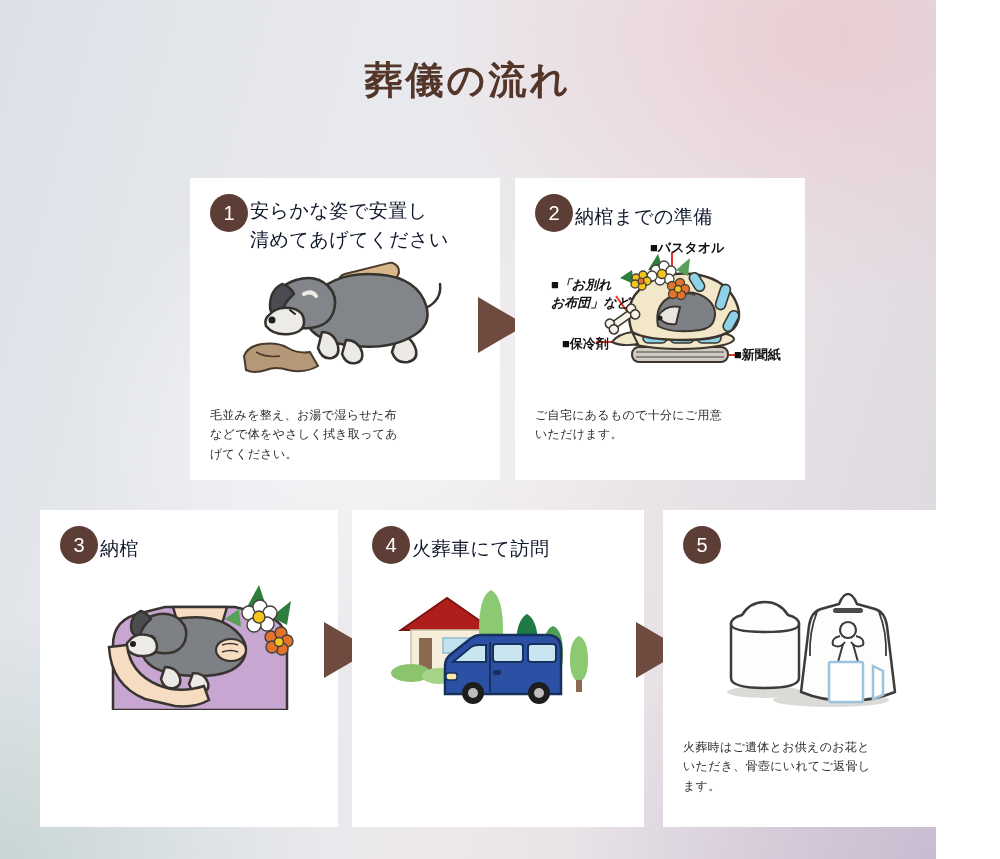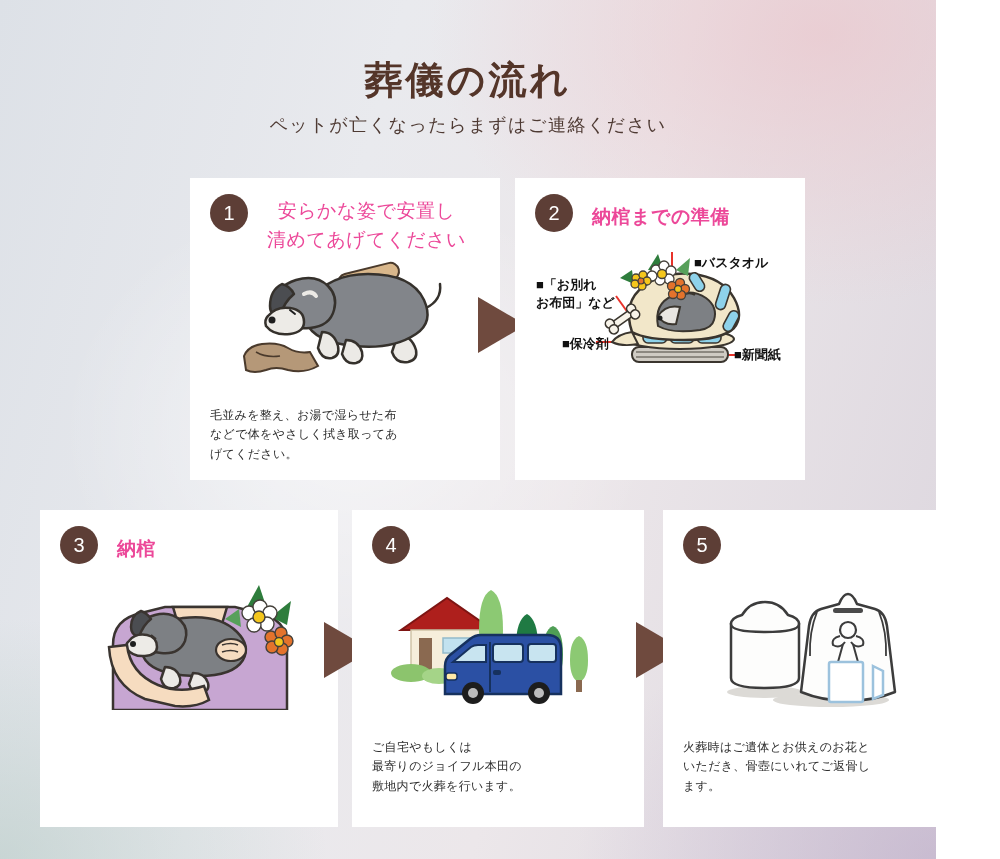--- a/index.html
+++ b/index.html
@@ -27,24 +27,24 @@
   .card2 { left:515px; top:178px; width:290px; height:302px; }
   .card3 { left:40px;  top:510px; width:298px; height:317px; }
   .card4 { left:352px; top:510px; width:292px; height:317px; }
   .card5 { left:663px; top:510px; width:294px; height:317px; }
   .step-circle {
     position:absolute; left:20px; top:16px; width:38px; height:38px; border-radius:50%;
     background:#5d3e36; color:#ffffff; font-size:20px;
     display:flex; align-items:center; justify-content:center;
   }
   .step-title {
-    position:absolute; left:77px; top:19px; font-size:19px; color:#ec4899;
-    line-height:1.5; letter-spacing:0.5px; white-space:pre-line;text-align:center;
-  }
-  .step-title.single { top:25px;font-weight:bold; }
+    position:absolute; left:60px; top:19px; font-size:19px; color:#0f172a;
+    line-height:1.5; letter-spacing:0.5px; white-space:pre-line;
+  }
+  .step-title.single { top:25px; }
   .step-desc {
     position:absolute; left:20px; right:16px; top:228px; font-size:12px; color:#2d2d2d;
     line-height:1.62; letter-spacing:0.3px; white-space:pre-line;
   }
   .arrow {
     position:absolute; width:0; height:0;
     border-top:28px solid transparent; border-bottom:28px solid transparent;
     border-left:48px solid #6f4a3e;
   }
   .arrow1 { left:478px; top:297px; }
@@ -54,32 +54,31 @@
   .illus1 { left:40px; top:70px;  width:230px; height:140px; }
   .illus2 { left:15px; top:58px;  width:260px; height:150px; }
   .illus3 { left:55px; top:45px;  width:210px; height:155px; }
   .illus4 { left:35px; top:70px;  width:230px; height:128px; }
   .illus5 { left:50px; top:60px;  width:195px; height:142px; }
   .illus svg { width:100%; height:100%; display:block; }
   .part-label {
     position:absolute; font-size:13px; font-weight:bold; color:#111;
     line-height:1.35; white-space:pre-line; letter-spacing:0;
   }
-  .lbl-towel     { left:120px; top:18px;margin-left:44px; }
-  .lbl-futon     { left:6px;  top:40px; }
+  .lbl-towel     { left:120px; top:3px; }
+  .lbl-futon     { left:21px;  top:40px;font-style:italic; }
   .lbl-icepack   { left:32px;  top:99px; }
   .lbl-newspaper { left:204px; top:111px;font-family:Liberation Mono, monospace; }
 </style>
 </head>
 <body>
 
 <div class="canvas">
 
   <div class="page-title">葬儀の流れ</div>
-  <div class="page-subtitle">ペットが亡くなったらまずはご連絡ください</div>
 
   <div class="card card1">
     <div class="step-circle">1</div>
     <div class="step-title">安らかな姿で安置し
 清めてあげてください</div>
     <div class="illus illus1">
       <svg viewBox="0 0 230 140">
         <g transform="rotate(-14 140 30)">
           <rect x="108" y="20" width="62" height="17" rx="8.5" fill="#d9b78b" stroke="#4a3a2c" stroke-width="2"></rect>
           <g stroke="#2a2621" stroke-width="2.2" stroke-linecap="round">
@@ -184,20 +183,22 @@
           </g>
           <circle cx="111" cy="45" r="3" fill="#e4732c" stroke="#44403a" stroke-width="1.2"></circle>
         </g>
       </svg>
       <div class="part-label lbl-towel">■バスタオル</div>
       <div class="part-label lbl-futon">■「お別れ
 お布団」など</div>
       <div class="part-label lbl-icepack">■保冷剤</div>
       <div class="part-label lbl-newspaper">■新聞紙</div>
     </div>
+    <div class="step-desc">ご自宅にあるもので十分にご用意
+いただけます。</div>
   </div>
 
   <div class="card card3">
     <div class="step-circle">3</div>
     <div class="step-title single">納棺</div>
     <div class="illus illus3">
       <svg viewBox="0 0 210 155">
         <path d="M18 155 v-65 q0 -26 28 -32 l24 -6 h70 l24 6 q28 6 28 32 v65 z" fill="#c7a6d2" stroke="#3a3430" stroke-width="2.5"></path>
         <path d="M78 52 h54 l-8 27 q-19 12 -38 0 z" fill="#f6dcc0" stroke="#3a3430" stroke-width="2.5"></path>
         <g stroke="#3a3430" stroke-width="2.5" stroke-linejoin="round">
@@ -235,20 +236,21 @@
           <circle cx="184" cy="87" r="4.5" fill="#f4c61c" stroke="#44403a" stroke-width="1.4"></circle>
         </g>
       </svg>
     </div>
   </div>
 
   <div class="arrow arrow2"></div>
 
   <div class="card card4">
     <div class="step-circle">4</div>
+    <div class="step-title single">火葬車にて訪問</div>
     <div class="illus illus4">
       <svg viewBox="0 0 230 128">
         <polygon points="14,50 60,18 106,50" fill="#ae1f1c" stroke="#7e1513" stroke-width="2"></polygon>
         <rect x="24" y="50" width="72" height="40" fill="#f6eedb" stroke="#cfc4a8" stroke-width="1.5"></rect>
         <rect x="32" y="58" width="13" height="32" fill="#8a6950"></rect>
         <rect x="56" y="58" width="30" height="15" fill="#c2e2ef" stroke="#93bacb" stroke-width="1.5"></rect>
         <ellipse cx="24" cy="93" rx="20" ry="9" fill="#8cc46d"></ellipse>
         <ellipse cx="52" cy="96" rx="17" ry="8" fill="#a5d488"></ellipse>
         <path d="M104 88 q-12 -4 -12 -38 q0 -34 12 -40 q12 6 12 40 q0 34 -12 38 z" fill="#8cc973"></path>
         <rect x="101" y="86" width="6" height="16" fill="#8a6950"></rect>
@@ -262,23 +264,20 @@
         <rect x="141" y="64" width="28" height="18" rx="3" fill="#c8e4f0" stroke="#16315e" stroke-width="2"></rect>
         <line x1="103" y1="62" x2="103" y2="112" stroke="#16315e" stroke-width="2"></line>
         <rect x="106" y="90" width="8" height="5" rx="2" fill="#16315e"></rect>
         <rect x="59" y="93" width="11" height="7" rx="2.5" fill="#ffe9a8" stroke="#16315e" stroke-width="1.5"></rect>
         <circle cx="86" cy="113" r="11" fill="#1d1d1d"></circle>
           <circle cx="86" cy="113" r="5" fill="#bdbdbd"></circle>
         <circle cx="152" cy="113" r="11" fill="#1d1d1d"></circle>
           <circle cx="152" cy="113" r="5" fill="#bdbdbd"></circle>
       </svg>
     </div>
-    <div class="step-desc">ご自宅やもしくは
-最寄りのジョイフル本田の
-敷地内で火葬を行います。</div>
   </div>
 
   <div class="arrow arrow3"></div>
 
   <div class="card card5">
     <div class="step-circle">5</div>
     <div class="illus illus5">
       <svg viewBox="0 0 195 142">
         <ellipse cx="118" cy="130" rx="58" ry="7" fill="#dcdad6"></ellipse>
         <ellipse cx="52" cy="122" rx="38" ry="6" fill="#dcdad6"></ellipse>

